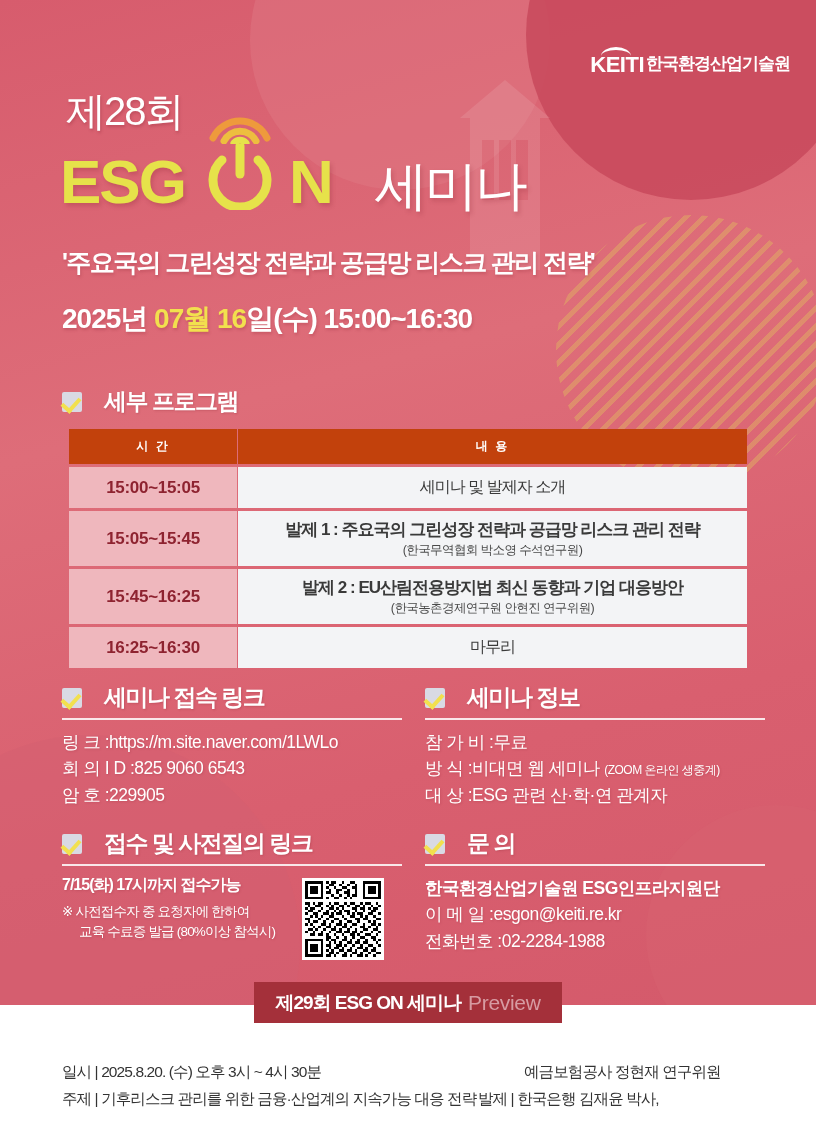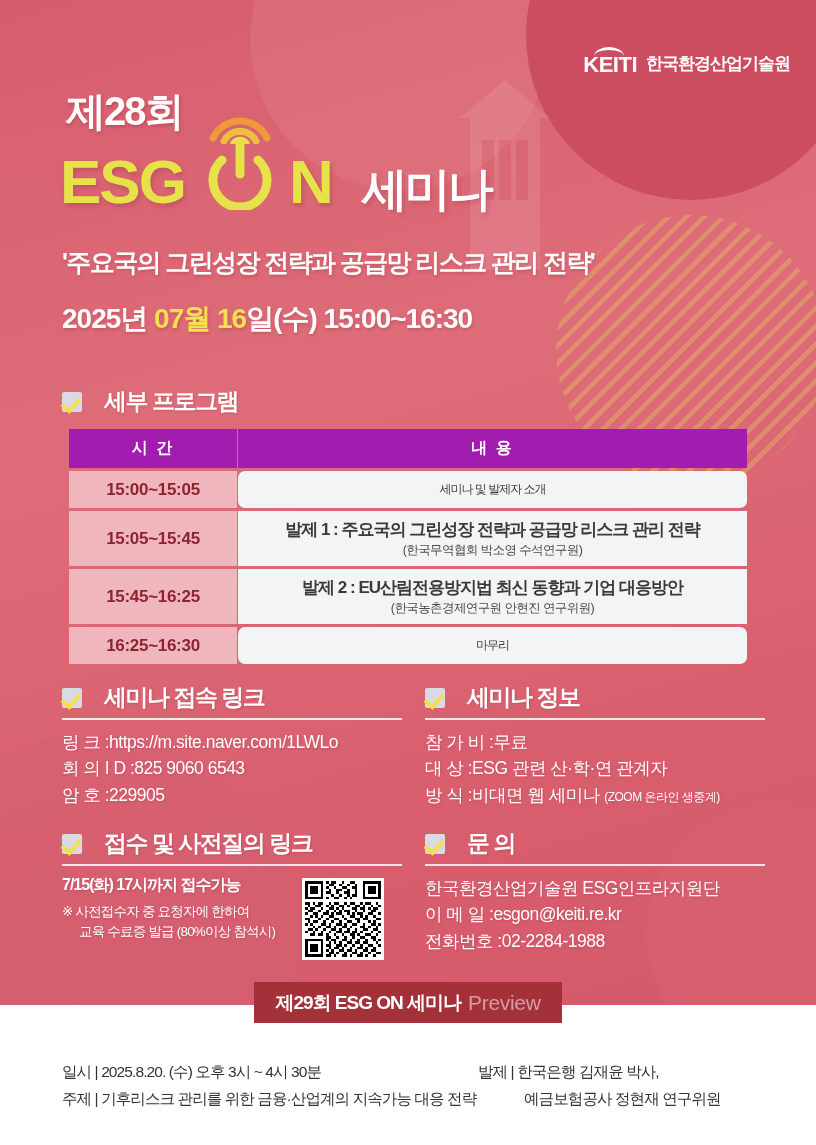--- a/index.html
+++ b/index.html
@@ -42,56 +42,56 @@
     border-radius:50%; background:#d8616f; opacity:.5;
   }
   .bldg{
     position:absolute; left:440px; top:60px; width:130px; height:210px;
     opacity:.10;
   }
 
   
   .keiti-logo{
     position:absolute; right:26px; top:50px;
-    display:flex; align-items:center; gap:9px;
+    display:flex; align-items:center; gap:2px;
     color:#fff;
   }
   .keiti-mark{
     font-size:22px; font-weight:bold; letter-spacing:-.5px; line-height:1;
     position:relative; padding-top:4px;
   }
   .keiti-mark .swoosh{
     position:absolute; left:11px; top:-3px; width:30px; height:9px;
     border-top:3px solid #fff; border-radius:50% 50% 0 0 / 100% 100% 0 0;
   }
   .keiti-name{ font-size:17px; font-weight:bold; letter-spacing:-1px; }
 
   .ord{
     position:absolute; left:66px; top:84px;
-    font-size:40px; font-weight:bold; color:#fff; letter-spacing:-2px;
+    font-size:40px; font-weight:normal; color:#fff; letter-spacing:-2px;
     text-shadow:1px 2px 3px rgba(140,40,55,.35);
   }
   .title-row{
     position:absolute; left:60px; top:140px;
     display:flex; align-items:flex-end; gap:16px;
   }
   .esg{
     font-size:62px; font-weight:bold; color:#E6E24A; letter-spacing:-2px;
     line-height:.95; text-shadow:2px 3px 4px rgba(150,45,60,.3);
   }
   .power-wrap{ position:relative; width:78px; height:72px; }
   .wifi{ position:absolute; left:50%; top:-32px; transform:translateX(-50%); }
   .pwr{ position:absolute; left:4px; top:4px; }
   .onword{
     font-size:62px; font-weight:bold; color:#E6E24A; letter-spacing:-2px;
     line-height:.95; margin-left:-6px; text-shadow:2px 3px 4px rgba(150,45,60,.3);
   }
   .semi{
-    font-size:46px; font-weight:bold; color:#fff; letter-spacing:-3px;
-    line-height:1; margin-left:14px; text-shadow:2px 3px 4px rgba(150,45,60,.3);
+    font-size:53px; font-weight:normal; color:#fff; letter-spacing:-3px;
+    line-height:1; margin-left:27px; text-shadow:2px 3px 4px rgba(150,45,60,.3);
   }
 
   .subtitle{
     position:absolute; left:62px; top:246px;
     font-size:25px; font-weight:bold; color:#fff; letter-spacing:-1.6px;
     text-shadow:1px 2px 3px rgba(150,45,60,.3);
   }
   .dateline{
     position:absolute; left:62px; top:300px;
     font-size:28px; font-weight:bold; color:#fff; letter-spacing:-1px;
@@ -115,34 +115,34 @@
     text-shadow:1px 1px 2px rgba(150,45,60,.3);
   }
 
   
   .prog-head{ position:absolute; left:62px; top:386px; }
   .prog-table{
     position:absolute; left:68px; top:426px; width:680px;
     border-collapse:separate; border-spacing:1px 3px; table-layout:fixed;
   }
   .prog-table th{
-    background:#a21caf; color:#fff; font-size:16px; font-weight:bold;
+    background:#c2410c; color:#fff; font-size:12px; font-weight:bold;
     letter-spacing:2px; padding:9px 0; text-align:center;
   }
   .col-time{ width:168px; }
   .td-time{
     background:#EFB7BD; color:#8E2330; font-size:17px; font-weight:bold;
     text-align:center; letter-spacing:-.3px;
   }
   .td-body{
     background:#F3F4F6; color:#3A3A3A; text-align:center; padding:7px 21px;
   }
   .td-body .main{ font-size:17px; font-weight:bold; letter-spacing:-1px; display:block; }
   .td-body .sub{ font-size:12.5px; color:#4a4a4a; letter-spacing:-.6px; display:block; margin-top:1px; }
-  .td-body.plain{ font-size:12px; letter-spacing:-1px; padding:10px 6px;border-radius:7px; }
+  .td-body.plain{ font-size:16px; letter-spacing:-1px; padding:10px 6px; }
 
   
   .block{ position:absolute; }
   .rule{ height:2px; background:rgba(255,255,255,.85); margin:5px 0 9px 0; }
   .kv{
     font-size:17.5px; color:#fff; letter-spacing:-.5px; line-height:1.5;
     text-shadow:1px 1px 2px rgba(150,45,60,.25);
   }
   .kv .k{ display:inline-block; }
   .kv .small{ font-size:12px; letter-spacing:-.5px; }
@@ -307,24 +307,24 @@
   <div class="block b-info">
     <div class="sec-head">
       <span class="chk"></span>
       <span class="sec-title">세미나 정보</span>
     </div>
     <div class="rule"></div>
     <div class="kv">
       <span class="k">참 가 비 : </span><span>무료</span>
     </div>
     <div class="kv">
+      <span class="k">방      식 : </span><span>비대면 웹 세미나 </span><span class="small">(ZOOM 온라인 생중계)</span>
+    </div>
+    <div class="kv">
       <span class="k">대      상 : </span><span>ESG 관련 산·학·연 관계자</span>
-    </div>
-    <div class="kv">
-      <span class="k">방      식 : </span><span>비대면 웹 세미나 </span><span class="small">(ZOOM 온라인 생중계)</span>
     </div>
   </div>
 
   <div class="block b-reg">
     <div class="sec-head">
       <span class="chk"></span>
       <span class="sec-title">접수 및 사전질의 링크</span>
     </div>
     <div class="rule"></div>
     <div class="reg-dead">7/15(화) 17시까지 접수가능</div>
@@ -562,21 +562,21 @@
       </g>
     </svg>
   </div>
 
   <div class="block b-qna">
     <div class="sec-head">
       <span class="chk"></span>
       <span class="sec-title">문 의</span>
     </div>
     <div class="rule"></div>
-    <div class="kv" style="font-weight:normal;">한국환경산업기술원 ESG인프라지원단</div>
+    <div class="kv" style="font-weight:bold;">한국환경산업기술원 ESG인프라지원단</div>
     <div class="kv">
       <span class="k">이 메 일 : </span><span>esgon@keiti.re.kr</span>
     </div>
     <div class="kv">
       <span class="k">전화번호 : </span><span>02-2284-1988</span>
     </div>
   </div>
 </div>
 
 <div class="prev-banner">
@@ -587,20 +587,20 @@
 <div class="footer">
   <div class="f-left">
     <div class="f-line">
       <span class="lbl">일시 | </span><span>2025.8.20. (수) 오후 3시 ~ 4시 30분</span>
     </div>
     <div class="f-line">
       <span class="lbl">주제 | </span><span>기후리스크 관리를 위한 금융·산업계의 지속가능 대응 전략</span>
     </div>
   </div>
   <div class="f-right">
+    <div class="f-line f-indent">
+      <span>예금보험공사 정현재 연구위원</span>
+    </div>
     <div class="f-line">
       <span class="lbl">발제 | </span><span>한국은행 김재윤 박사,</span>
     </div>
-    <div class="f-line f-indent">
-      <span>예금보험공사 정현재 연구위원</span>
-    </div>
   </div>
 </div>
 
 </body></html>

